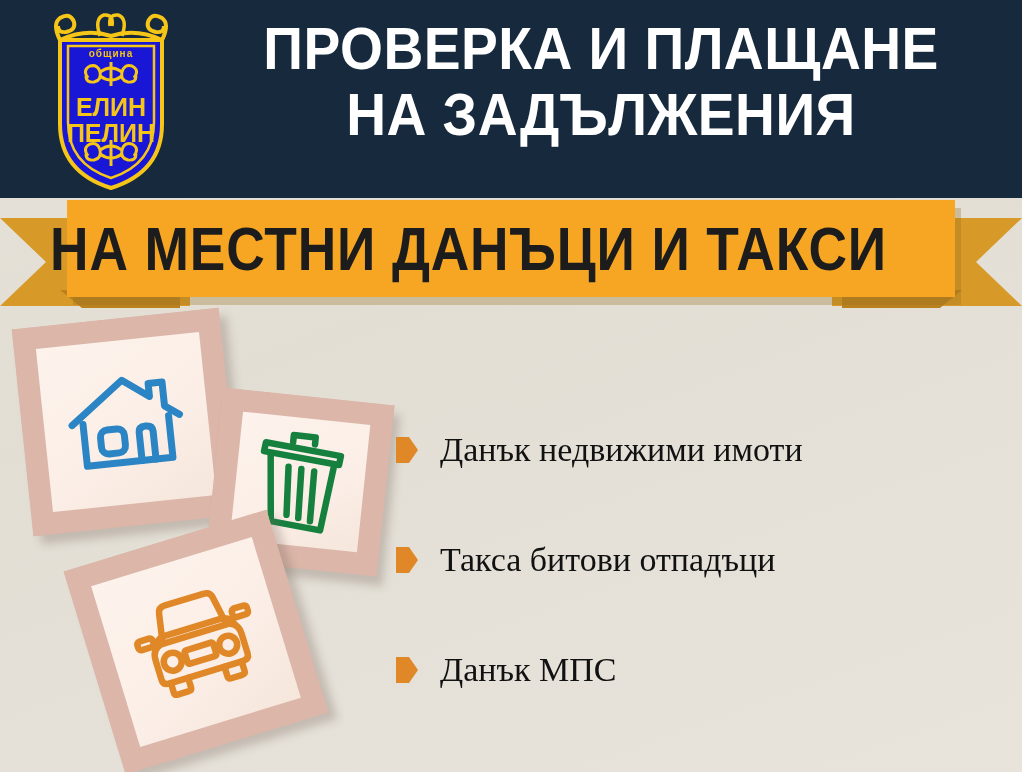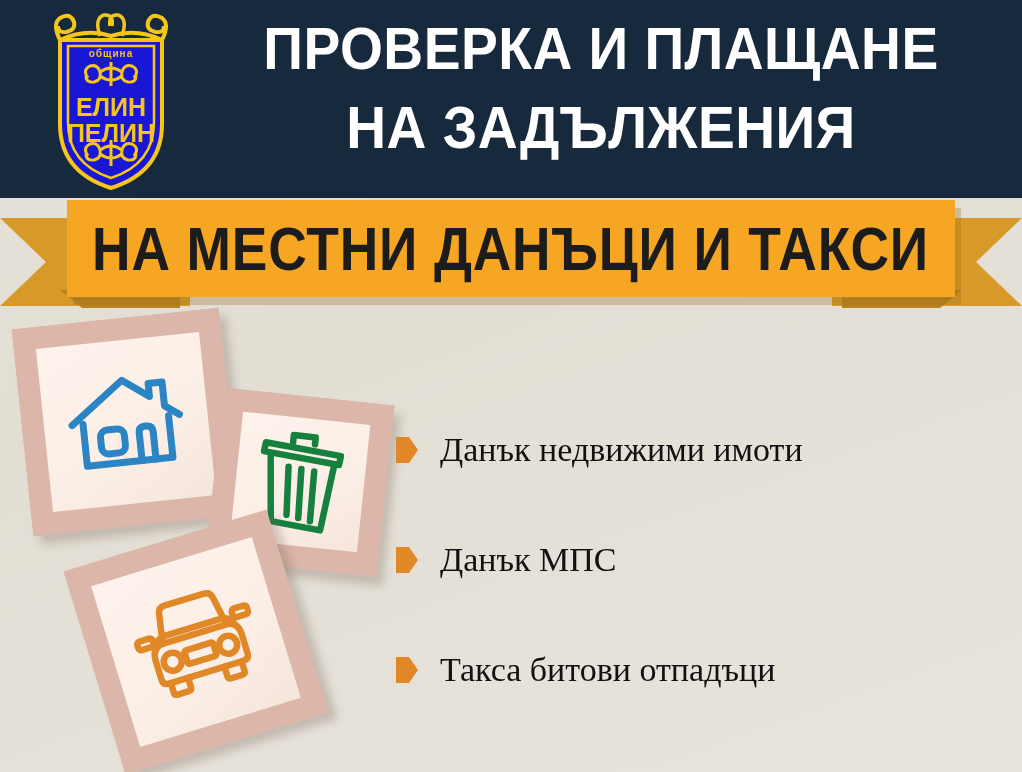--- a/index.html
+++ b/index.html
@@ -16,21 +16,21 @@
   
   .header{
     position:absolute;left:0;top:0;width:1022px;height:198px;
     background:#17293d;
   }
   .emblem{
     position:absolute;left:38px;top:6px;width:146px;height:186px;
   }
   .title-wrap{
     position:absolute;left:190px;top:16px;width:822px;height:170px;
-    display:flex;flex-direction:column;justify-content:flex-start;gap:13px;
+    display:flex;flex-direction:column;align-items:center;justify-content:flex-start;
   }
   .title-line{
     color:#ffffff;
     font-family:"Liberation Sans",sans-serif;
     font-weight:bold;
     font-size:60px;
     line-height:66px;
     letter-spacing:0.5px;
     transform:scaleX(0.92);
     transform-origin:center;
@@ -61,21 +61,21 @@
   }
   .ribbon-fold-r{
     position:absolute;right:60px;top:92px;width:120px;height:18px;
     background:#b9821f;
     clip-path:polygon(0 0,120px 0,98px 18px,0 18px);
   }
   .ribbon-bar{
     position:absolute;left:67px;top:2px;width:888px;height:97px;
     background:#f6a623;
     box-shadow:6px 8px 0 rgba(150,110,30,0.30);
-    display:flex;align-items:center;justify-content:center;
+    display:flex;align-items:center;justify-content:flex-end;
   }
   .ribbon-text{
     color:#1c1c1c;
     font-family:"Liberation Sans",sans-serif;
     font-weight:bold;
     font-size:62px;
     line-height:62px;
     letter-spacing:1px;
     transform:scaleX(0.86);
     white-space:nowrap;
@@ -235,21 +235,21 @@
     </div>
   </div>
 
   <div class="list">
     <div class="list-item">
       <span class="bullet"></span>
       <span class="list-text">Данък недвижими имоти</span>
     </div>
     <div class="list-item">
       <span class="bullet"></span>
-      <span class="list-text">Данък МПС</span>
+      <span class="list-text">Такса битови отпадъци</span>
     </div>
     <div class="list-item">
       <span class="bullet"></span>
-      <span class="list-text">Такса битови отпадъци</span>
+      <span class="list-text">Данък МПС</span>
     </div>
   </div>
 
 </div>
 
 </body></html>

